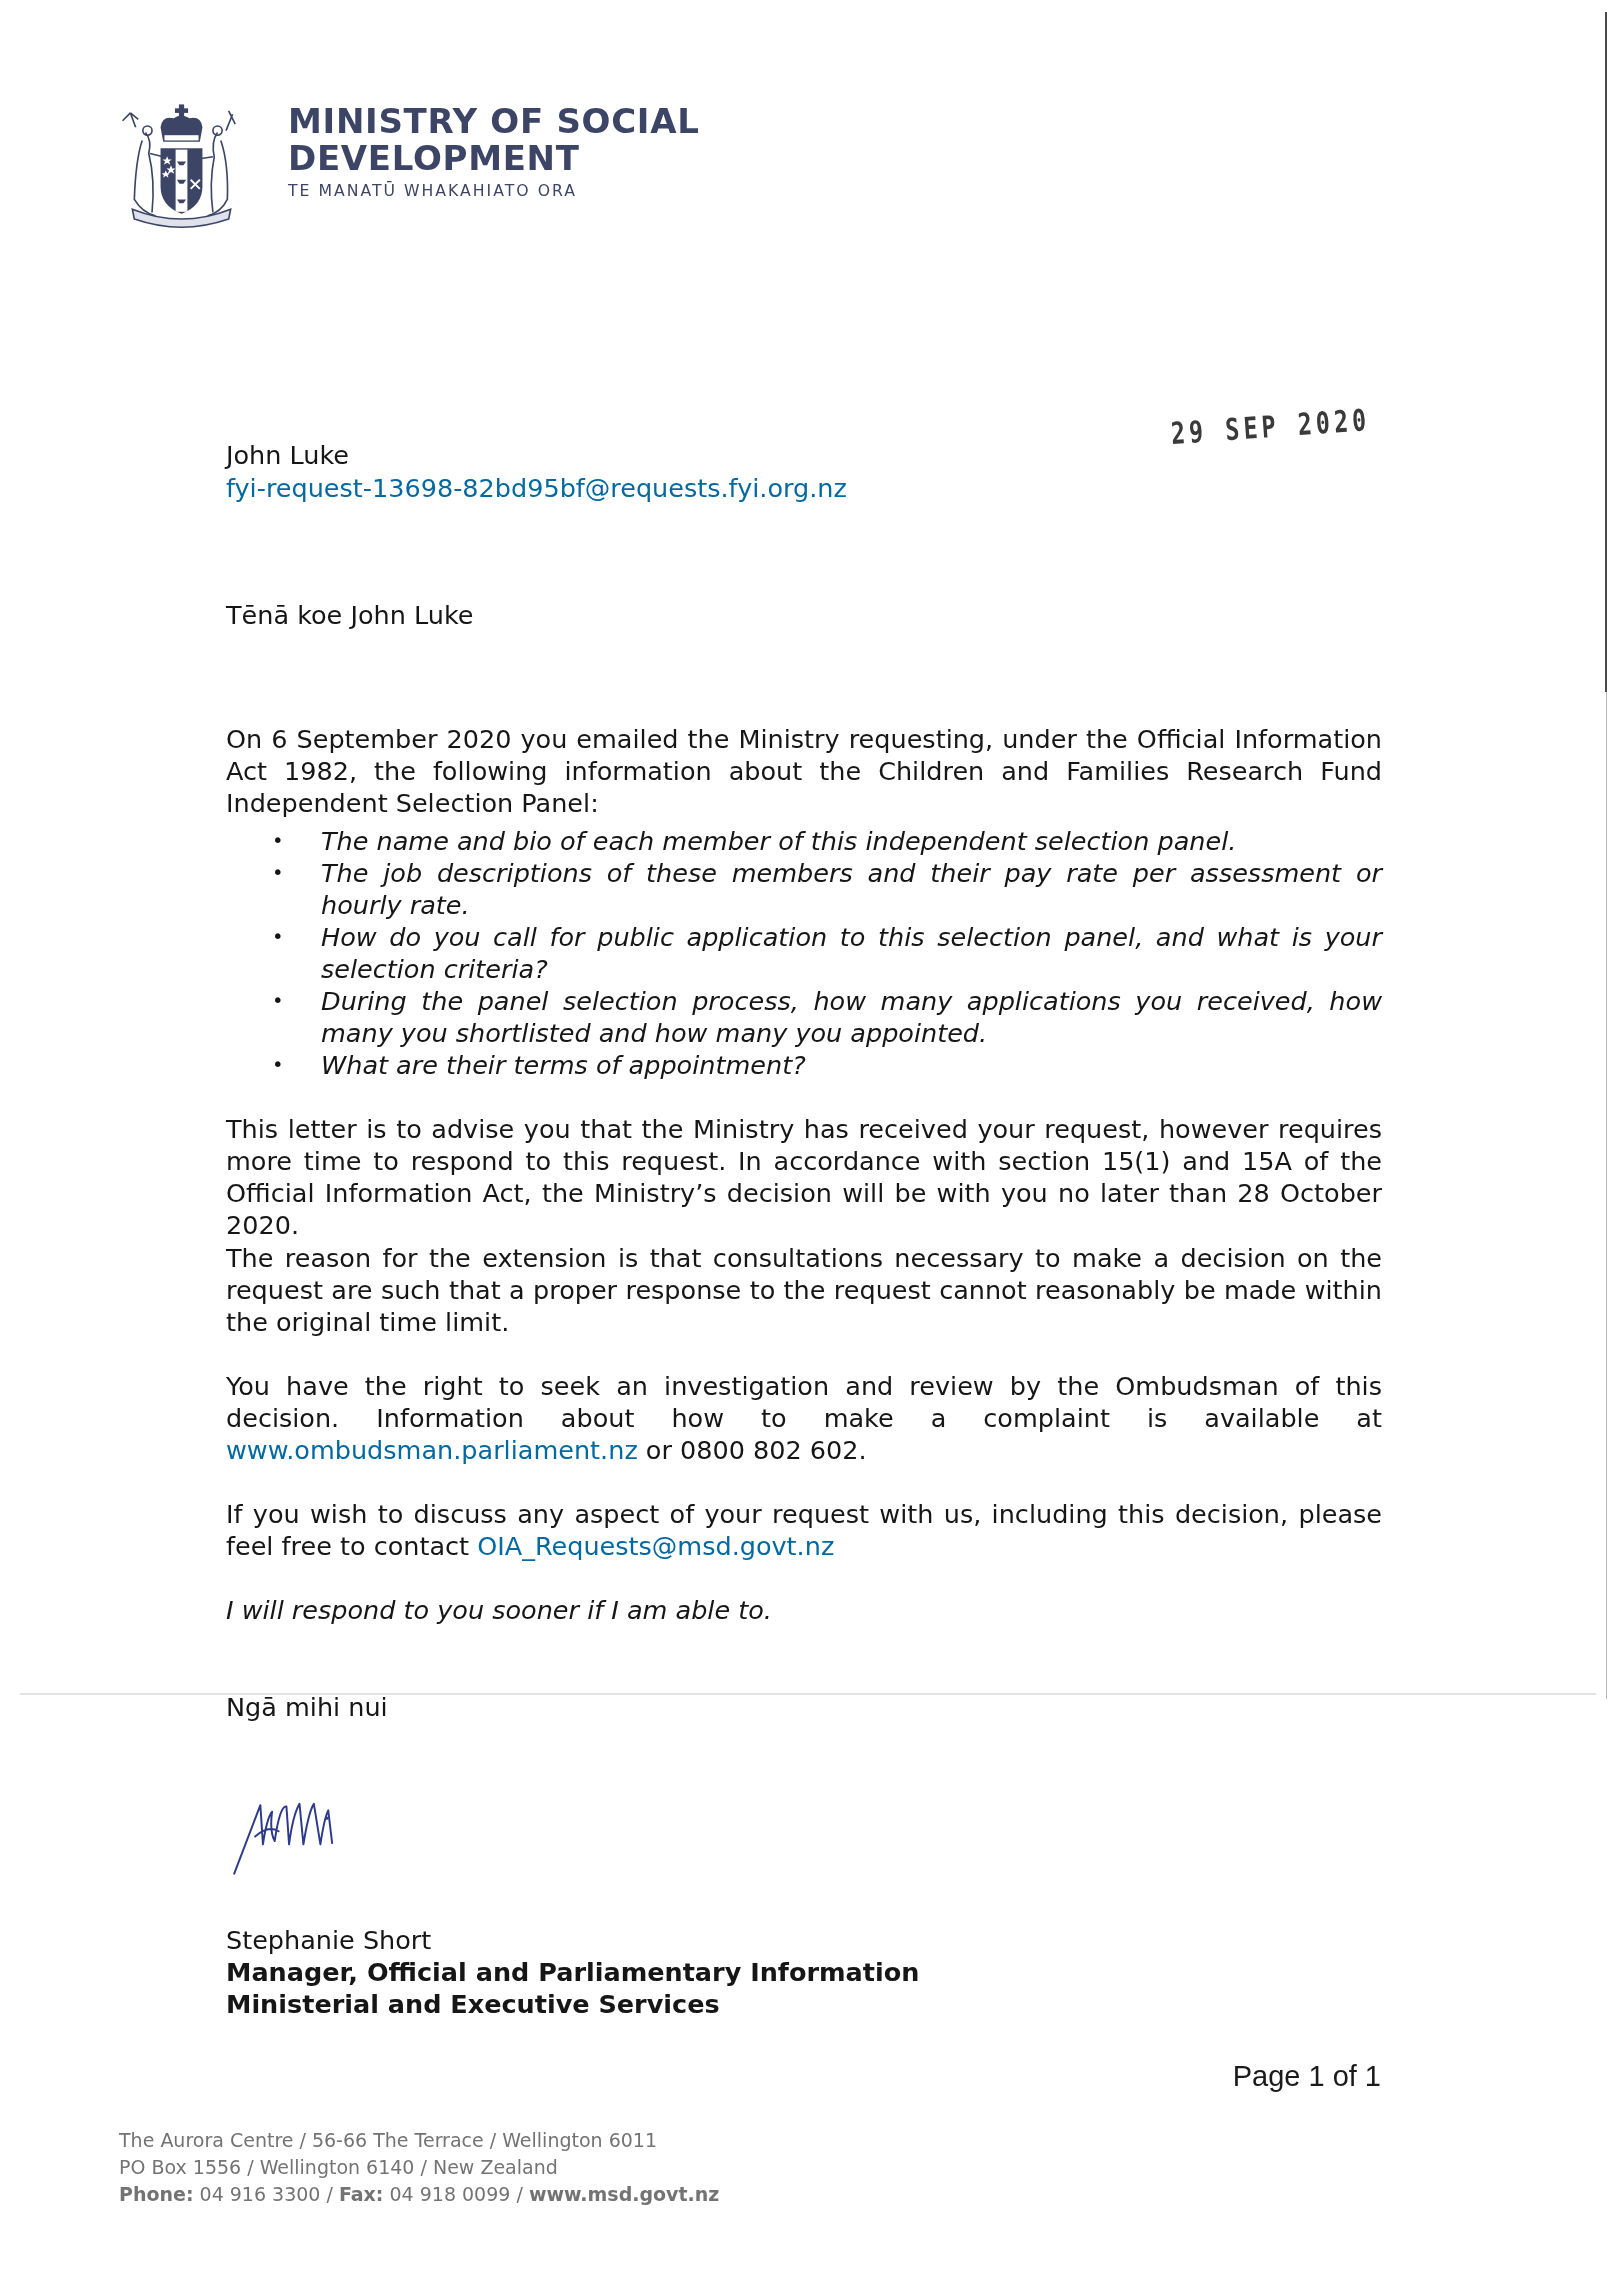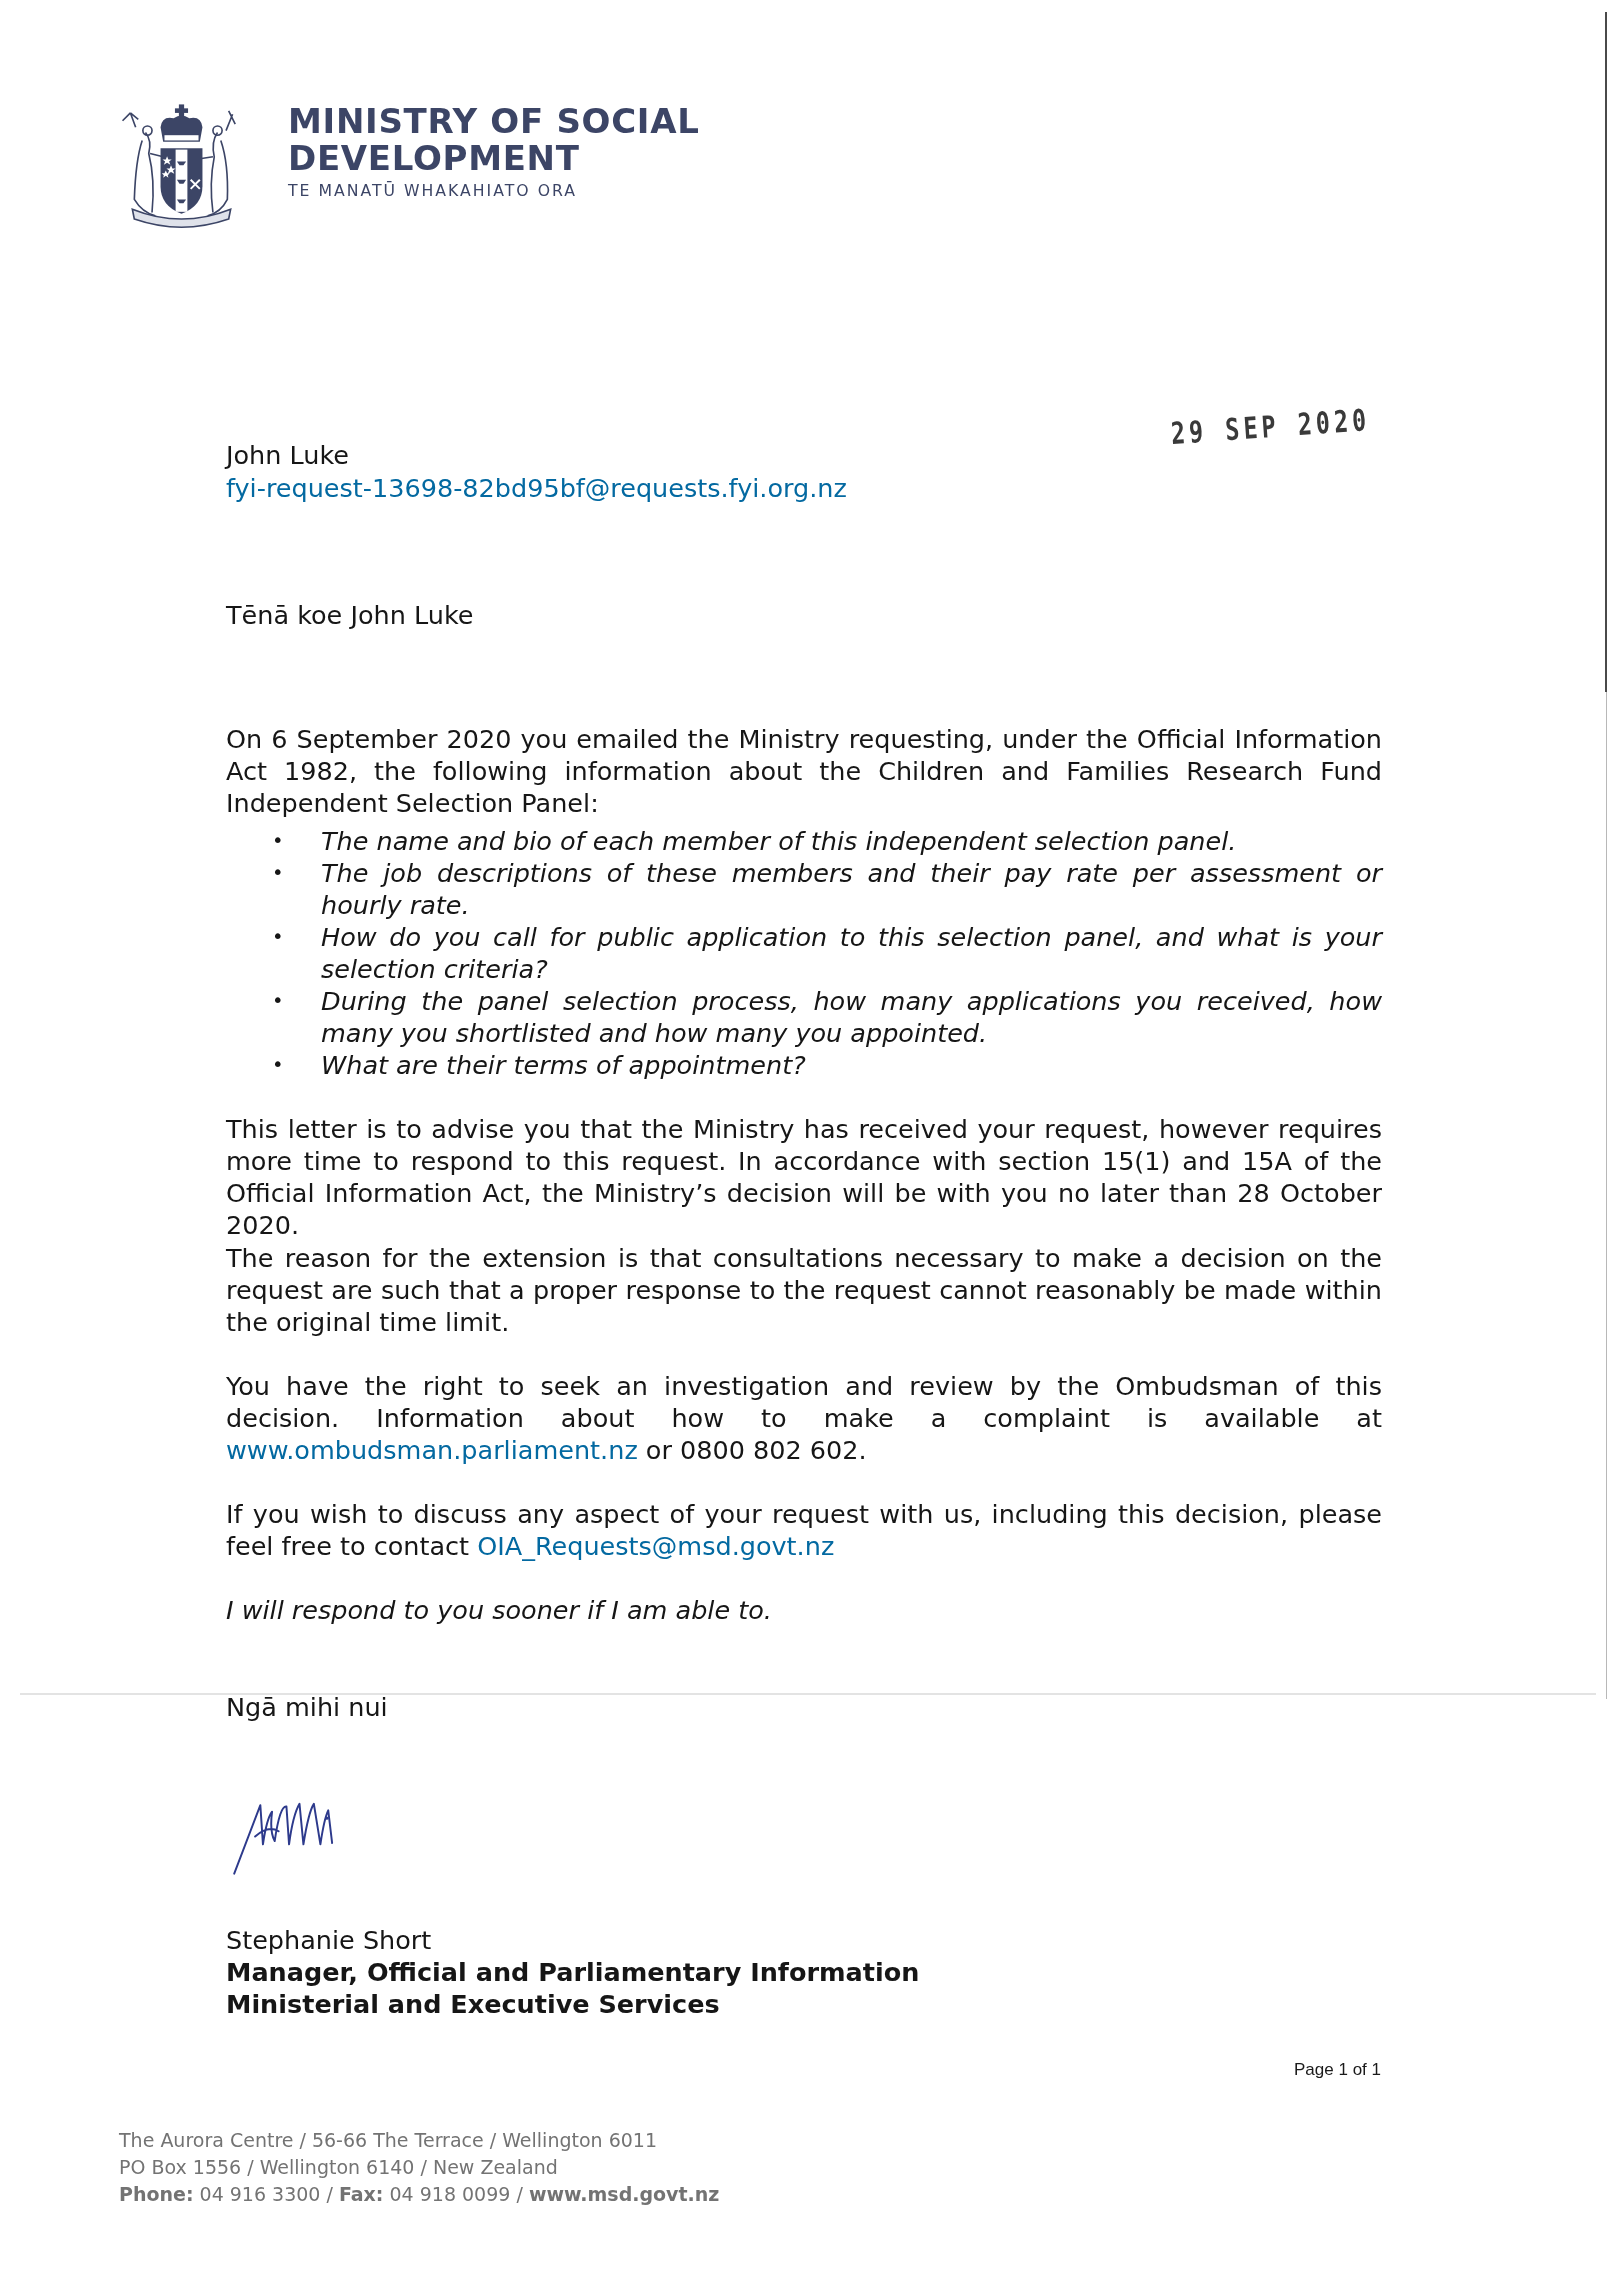--- a/index.html
+++ b/index.html
@@ -31,21 +31,21 @@
   ul.bullets { position: absolute; left: 226px; top: 825px; width: 1156px; margin: 0; padding: 0; list-style: none;
                font-size: 25.5px; line-height: 32px; font-style: italic; color: #161616; }
   ul.bullets li { position: relative; padding-left: 95px; text-align: justify; }
   ul.bullets li .bullet { position: absolute; left: 46px; top: 0; font-style: normal; font-size: 19.6px; }
 
   .signature { position: absolute; left: 229px; top: 1779px; width: 235px; height: 98px; }
 
   .bold { font-weight: bold; }
 
   .page-number { position: absolute; left: 1177px; width: 204px; top: 2060px; text-align: right;
-                 font-family: "Liberation Sans", sans-serif; font-size: 17px; color: #1a1a1a; }
+                 font-family: "Liberation Sans", sans-serif; font-size: 29px; color: #1a1a1a; }
 
   .footer { position: absolute; left: 119px; top: 2127px; font-family: "DejaVu Sans", sans-serif; font-size: 19px;
             line-height: 27px; color: #737373; white-space: nowrap; }
   .footer .strong { font-weight: bold; }
 </style>
 </head>
 <body>
 
 <div class="page">
 

